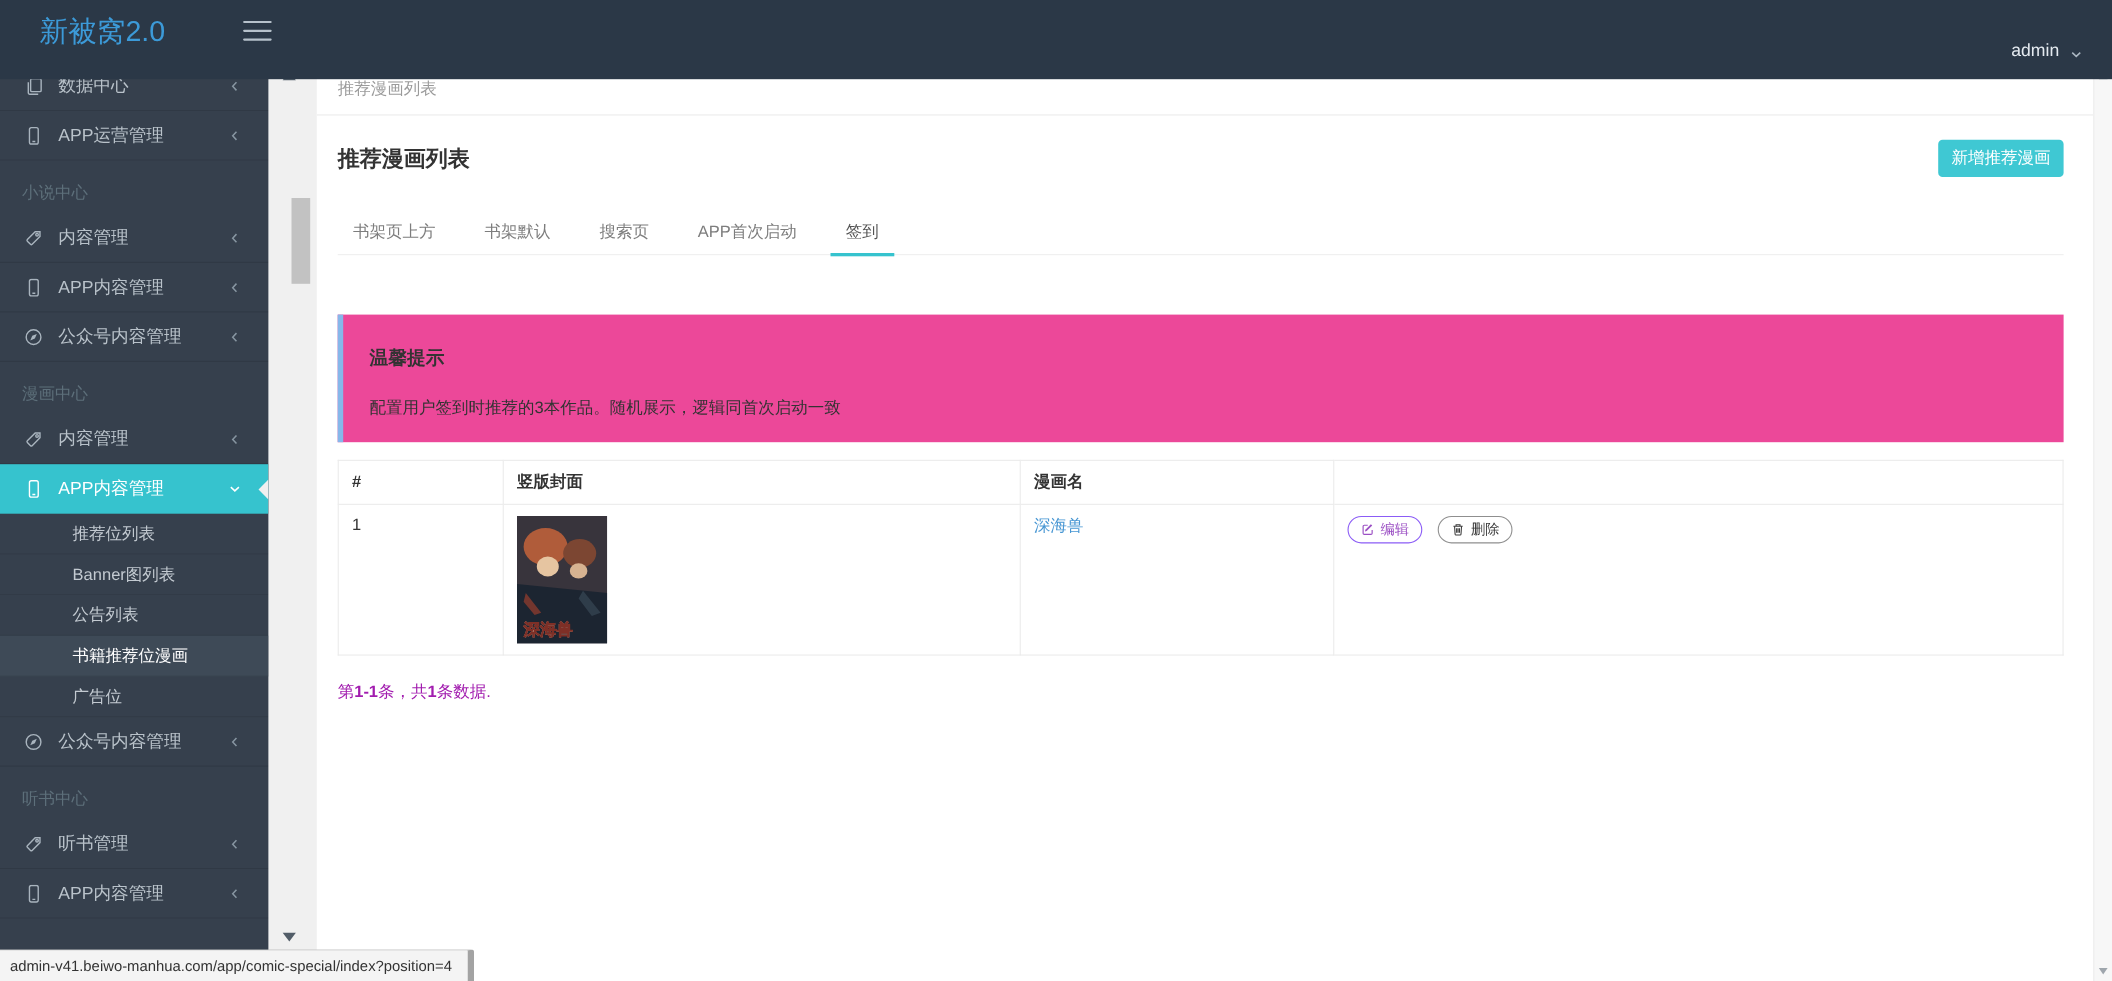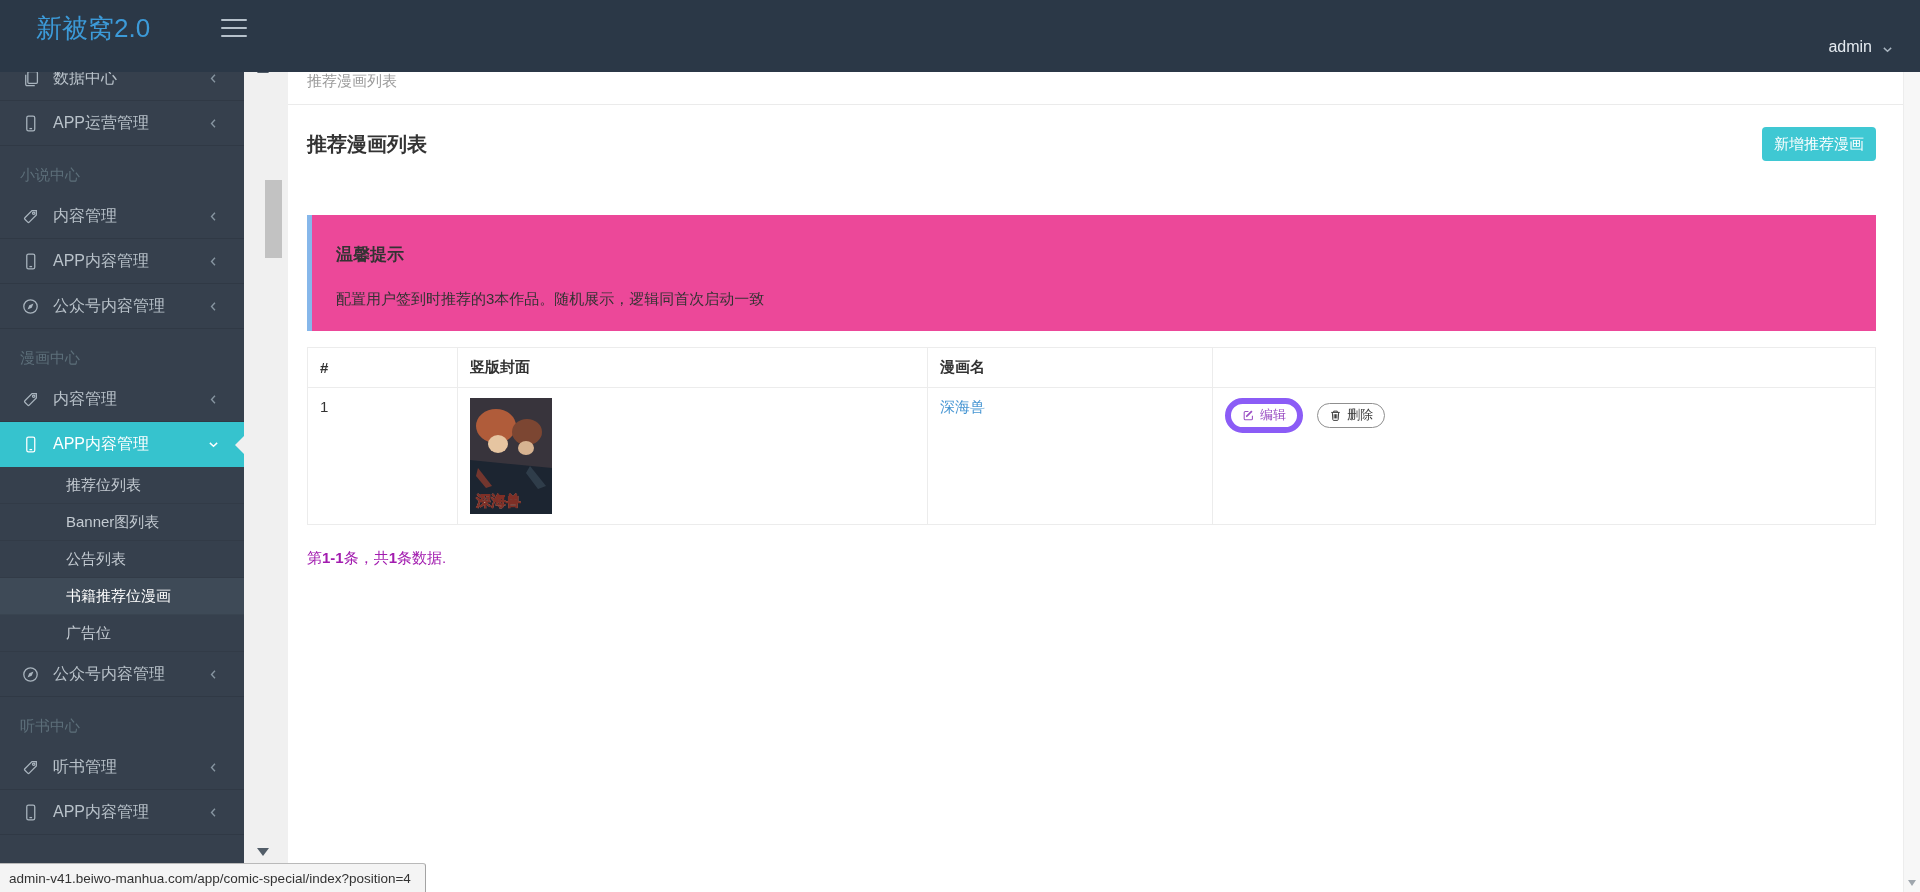--- a/index.html
+++ b/index.html
@@ -76,29 +76,29 @@
   .grid th { padding:10px 12px; font-weight:bold; }
   .grid td { padding:10px 12px; vertical-align:top; }
   .col-idx { width:150px; } .col-cover { width:470px; } .col-name { width:285px; }
 
   .comic-link { color:#4796d3; text-decoration:none; cursor:pointer; font-size:15px; }
   .cover { width:82px; height:116px; display:block; cursor:pointer; }
 
   .pill { display:inline-flex; align-items:center; gap:5px; background:#fff; border-radius:999px;
           padding:3px 11px; font-size:13px; cursor:pointer; line-height:1.3; }
   .pill .ic { width:13px; height:13px; }
-  .pill-edit { border:6px solid #8b5cf6; color:#9b4fc4; margin-right:10px; }
+  .pill-edit { border:1px solid #8b5cf6; color:#9b4fc4; margin-right:10px; }
   .pill-del  { border:1px solid #8f8f8f; color:#3a3a3a; }
 
   .summary { margin-top:24px; font-size:15px; color:#a21caf; }
   .summary b { font-weight:bold; }
 
   
   .statusbar { position:absolute; left:0; bottom:0; height:29px; max-width:540px; z-index:10;
-               background:#f4f4f4; border-top:1px solid #b9b9b9; border-right:1px solid #a3a3a3;
+               background:#f4f4f4; border-top:1px solid #b9b9b9; border-right:6px solid #a3a3a3;
                border-top-right-radius:3px; display:flex; align-items:center;
                padding:0 14px 0 9px; font-size:13.5px; color:#333; white-space:nowrap; }
 </style>
 </head>
 <body>
 
 <svg width="0" height="0" style="position:absolute" aria-hidden="true">
   <symbol id="i-files" viewBox="0 0 16 16">
     <g fill="none" stroke="currentColor" stroke-width="1.2">
       <rect x="5.5" y="1.5" width="9" height="11" rx="1"></rect>
@@ -267,20 +267,27 @@
   <div class="breadcrumb-row">
     <span>推荐漫画列表</span>
   </div>
 
   <div class="content">
     <div class="page-head">
       <div class="page-title">推荐漫画列表</div>
       <button class="add-btn">新增推荐漫画</button>
     </div>
 
+    <div class="tabs">
+      <span class="tab">书架页上方</span>
+      <span class="tab">书架默认</span>
+      <span class="tab">搜索页</span>
+      <span class="tab">APP首次启动</span>
+      <span class="tab active">签到</span>
+    </div>
 
     <div class="notice">
       <div class="notice-title">温馨提示</div>
       <div class="notice-body">配置用户签到时推荐的3本作品。随机展示，逻辑同首次启动一致</div>
     </div>
 
     <table class="grid">
       <colgroup>
           <col class="col-idx">
           <col class="col-cover">

